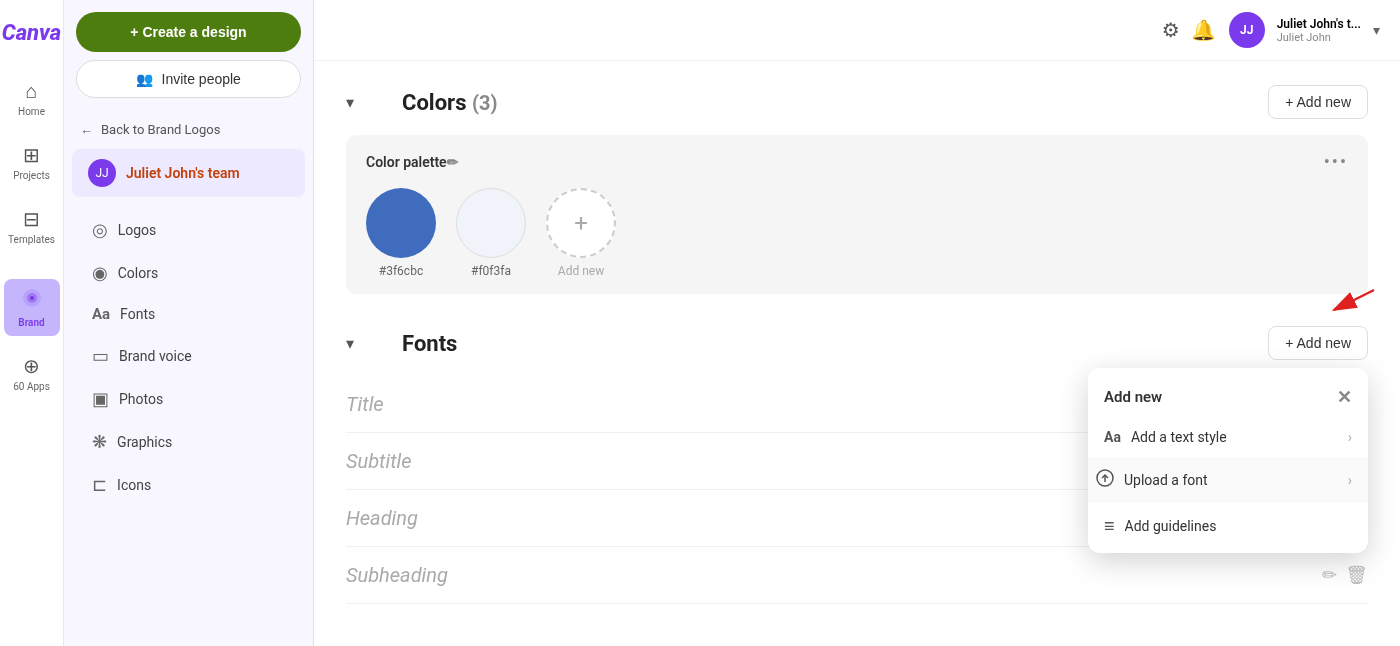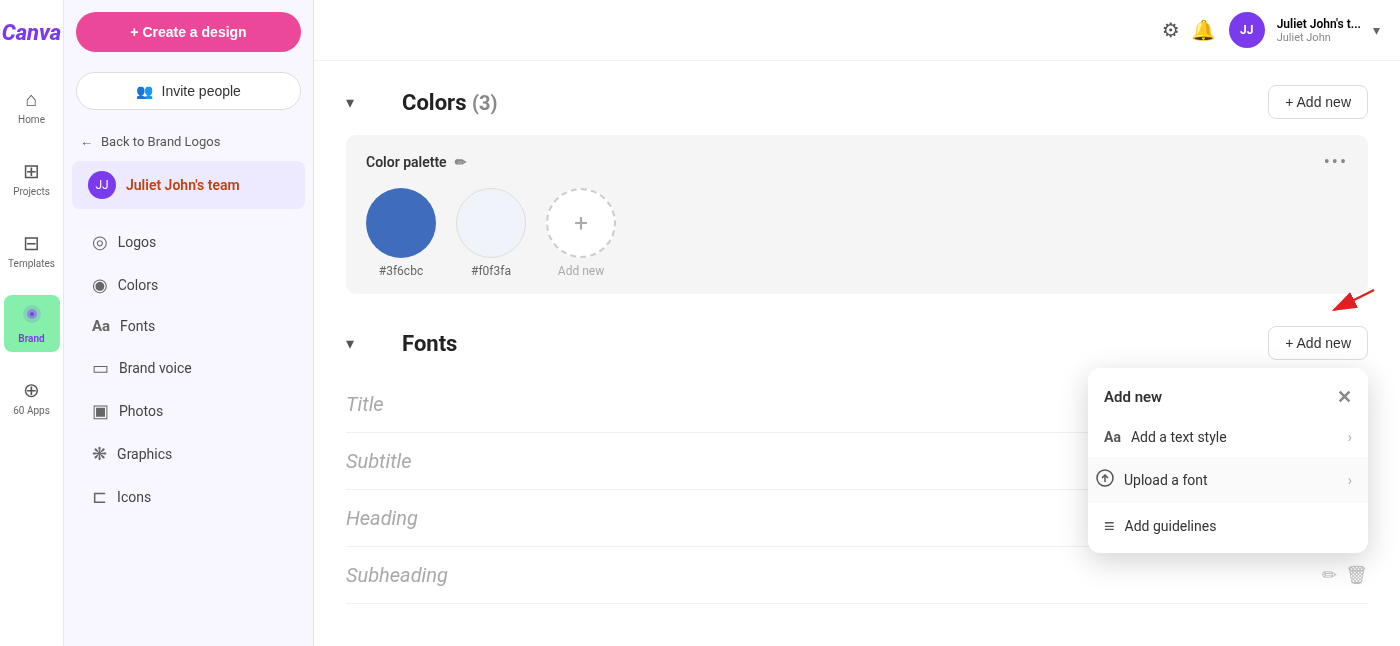--- a/index.html
+++ b/index.html
@@ -6,55 +6,55 @@
     body { font-family: -apple-system, BlinkMacSystemFont, 'Segoe UI', Roboto, sans-serif; background: #f0f0f5; display: flex; height: 646px; overflow: hidden; }
 
     
     .icon-nav {
       width: 64px;
       background: #ffffff;
       display: flex;
       flex-direction: column;
       align-items: center;
       padding-top: 12px;
-      gap: 18px;
+      gap: 10px;
       border-right: 1px solid #e8e8e8;
       z-index: 10;
     }
     .icon-nav-item {
       display: flex;
       flex-direction: column;
       align-items: center;
       gap: 3px;
       padding: 8px 4px;
       border-radius: 8px;
       cursor: pointer;
       width: 56px;
     }
-    .icon-nav-item.active { background: #86efac; }
+    .icon-nav-item.active { background: #c4b5fd; margin-top: 16px; }
     .icon-nav-item .icon-shape { font-size: 20px; color: #555; }
     .icon-nav-item.active .icon-shape { color: #7c3aed; }
     .icon-nav-item .nav-label { font-size: 10px; color: #666; text-align: center; }
     .icon-nav-item.active .nav-label { color: #7c3aed; font-weight: 600; }
 
     .canva-logo-wrap { padding: 8px 0 16px; display: flex; justify-content: center; }
     .canva-logo { font-size: 22px; font-weight: 800; color: #7c3aed; font-style: italic; }
 
     
     .sidebar {
       width: 250px;
       background: #f8f7ff;
       border-right: 1px solid #e0ddf5;
       display: flex;
       flex-direction: column;
       padding: 12px 0;
     }
     .create-btn {
-      margin: 0 12px 20px;
-      background: #ec4899;
+      margin: 0 12px 8px;
+      background: #4d7c0f;
       color: white;
       border: none;
       border-radius: 24px;
       padding: 12px 20px;
       font-size: 14px;
       font-weight: 600;
       cursor: pointer;
       display: flex;
       align-items: center;
       gap: 8px;
@@ -190,21 +190,21 @@
       border-radius: 10px;
       padding: 16px 20px;
       margin-bottom: 32px;
     }
     .palette-header {
       display: flex;
       align-items: center;
       justify-content: space-between;
       margin-bottom: 16px;
     }
-    .palette-name { font-size: 14px; font-weight: 600; color: #333; display: flex; align-items: center; gap: 8px; }
+    .palette-name { font-size: 14px; font-weight: 600; color: #333; display: flex; align-items: center; }
     .palette-name .edit-icon { font-size: 14px; color: #888; cursor: pointer; }
     .palette-menu { font-size: 18px; color: #888; cursor: pointer; letter-spacing: 2px; }
     .color-swatches { display: flex; align-items: center; gap: 20px; }
     .swatch-wrap { display: flex; flex-direction: column; align-items: center; gap: 6px; }
     .swatch {
       width: 70px;
       height: 70px;
       border-radius: 50%;
       cursor: pointer;
     }

